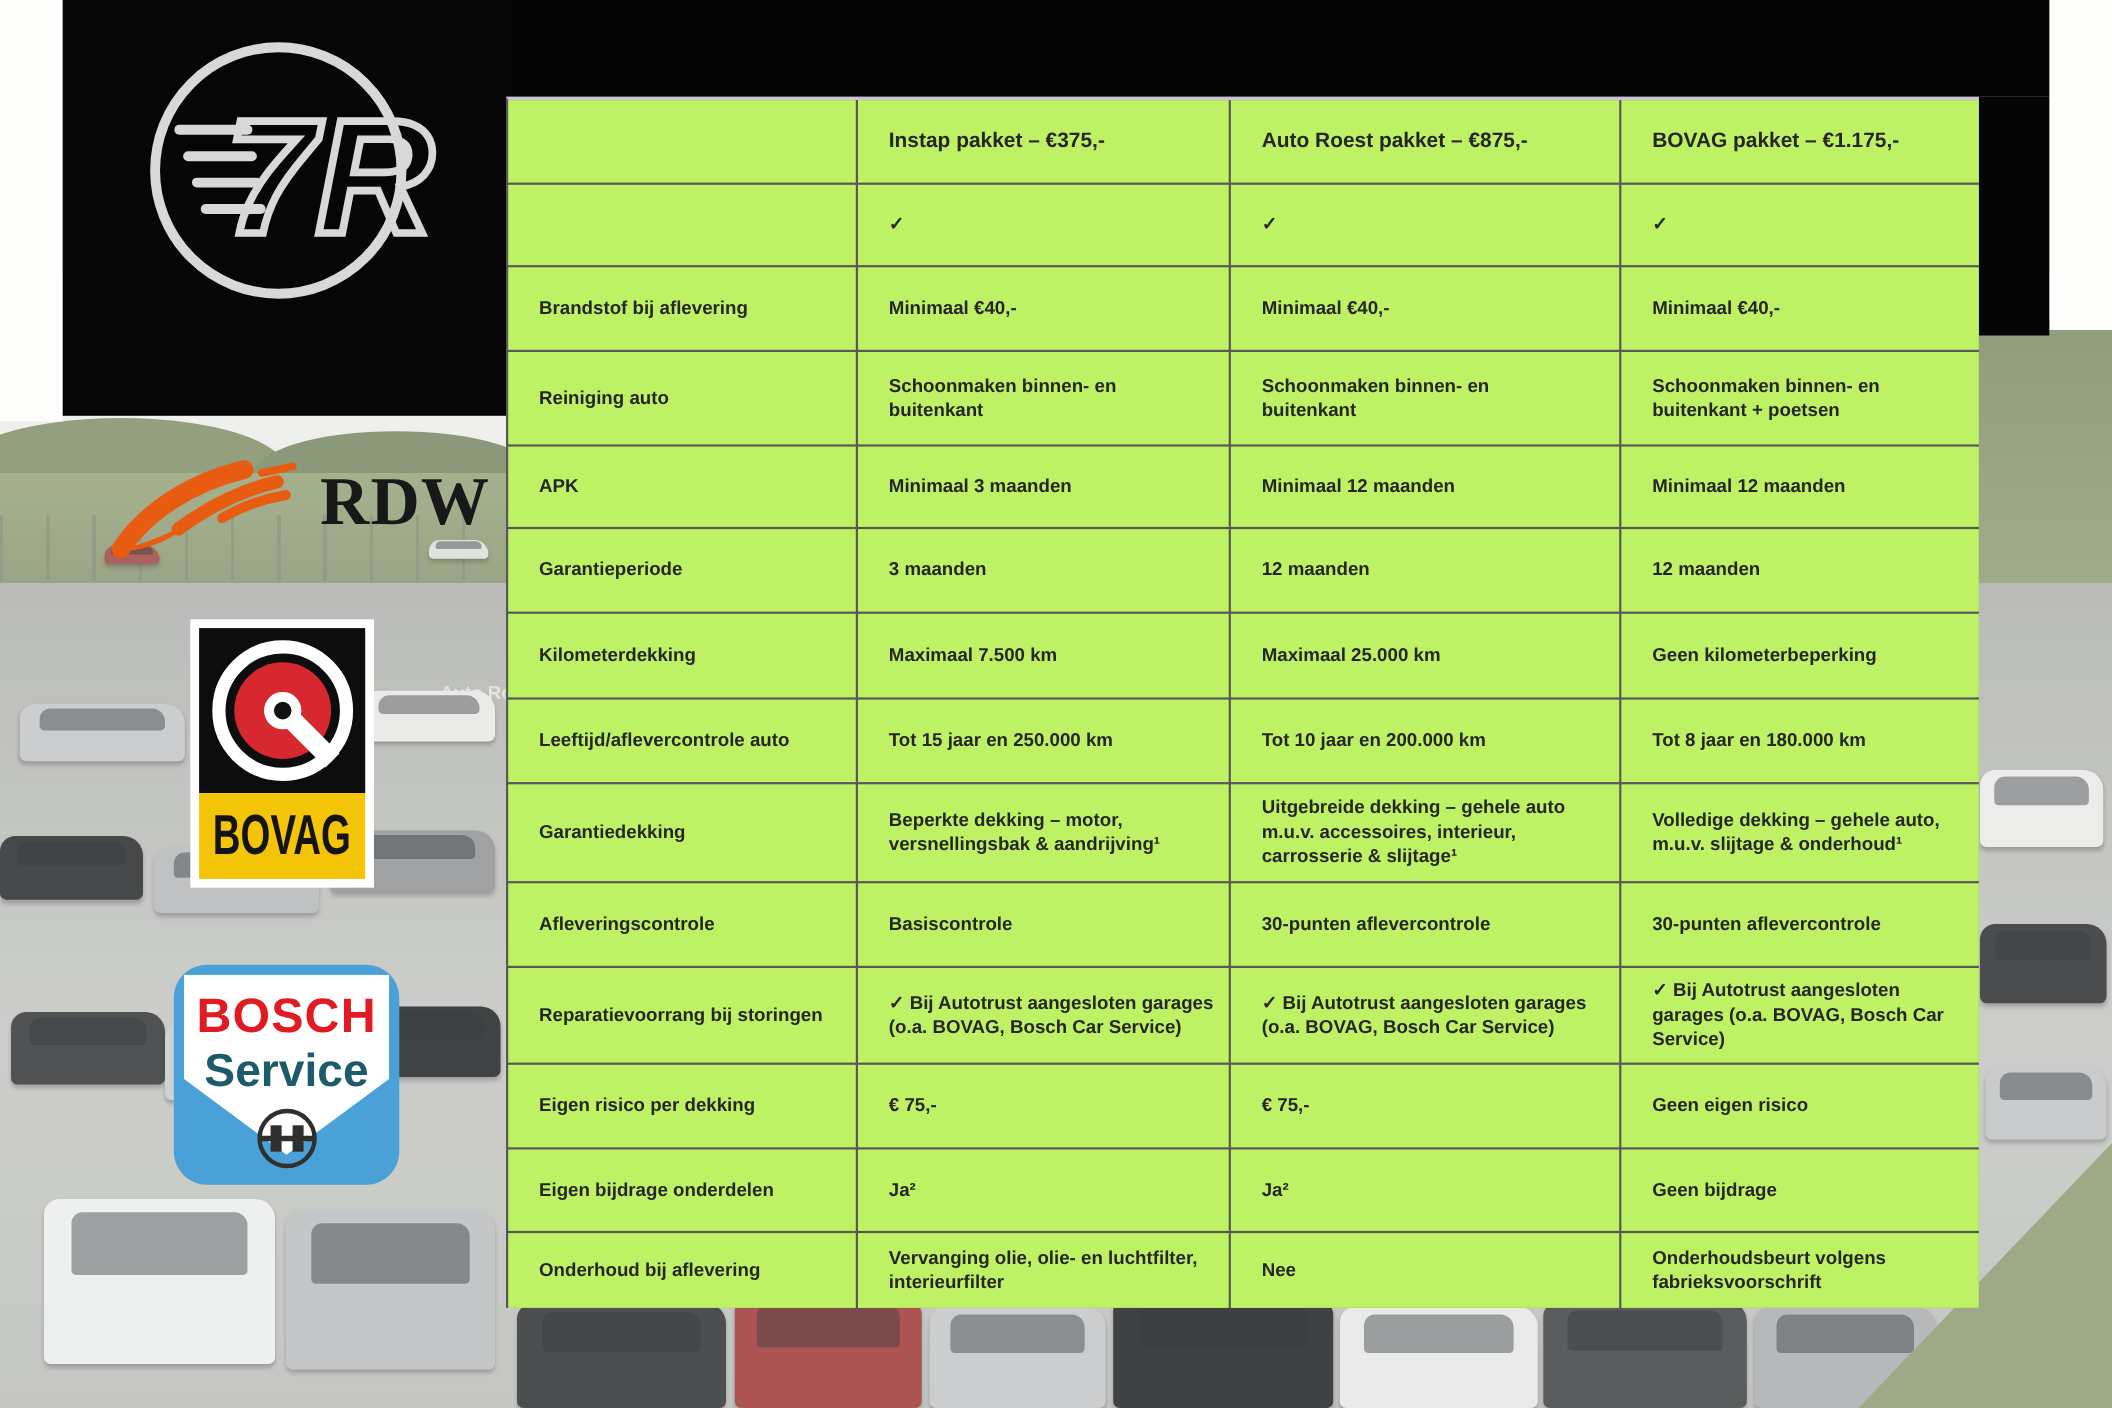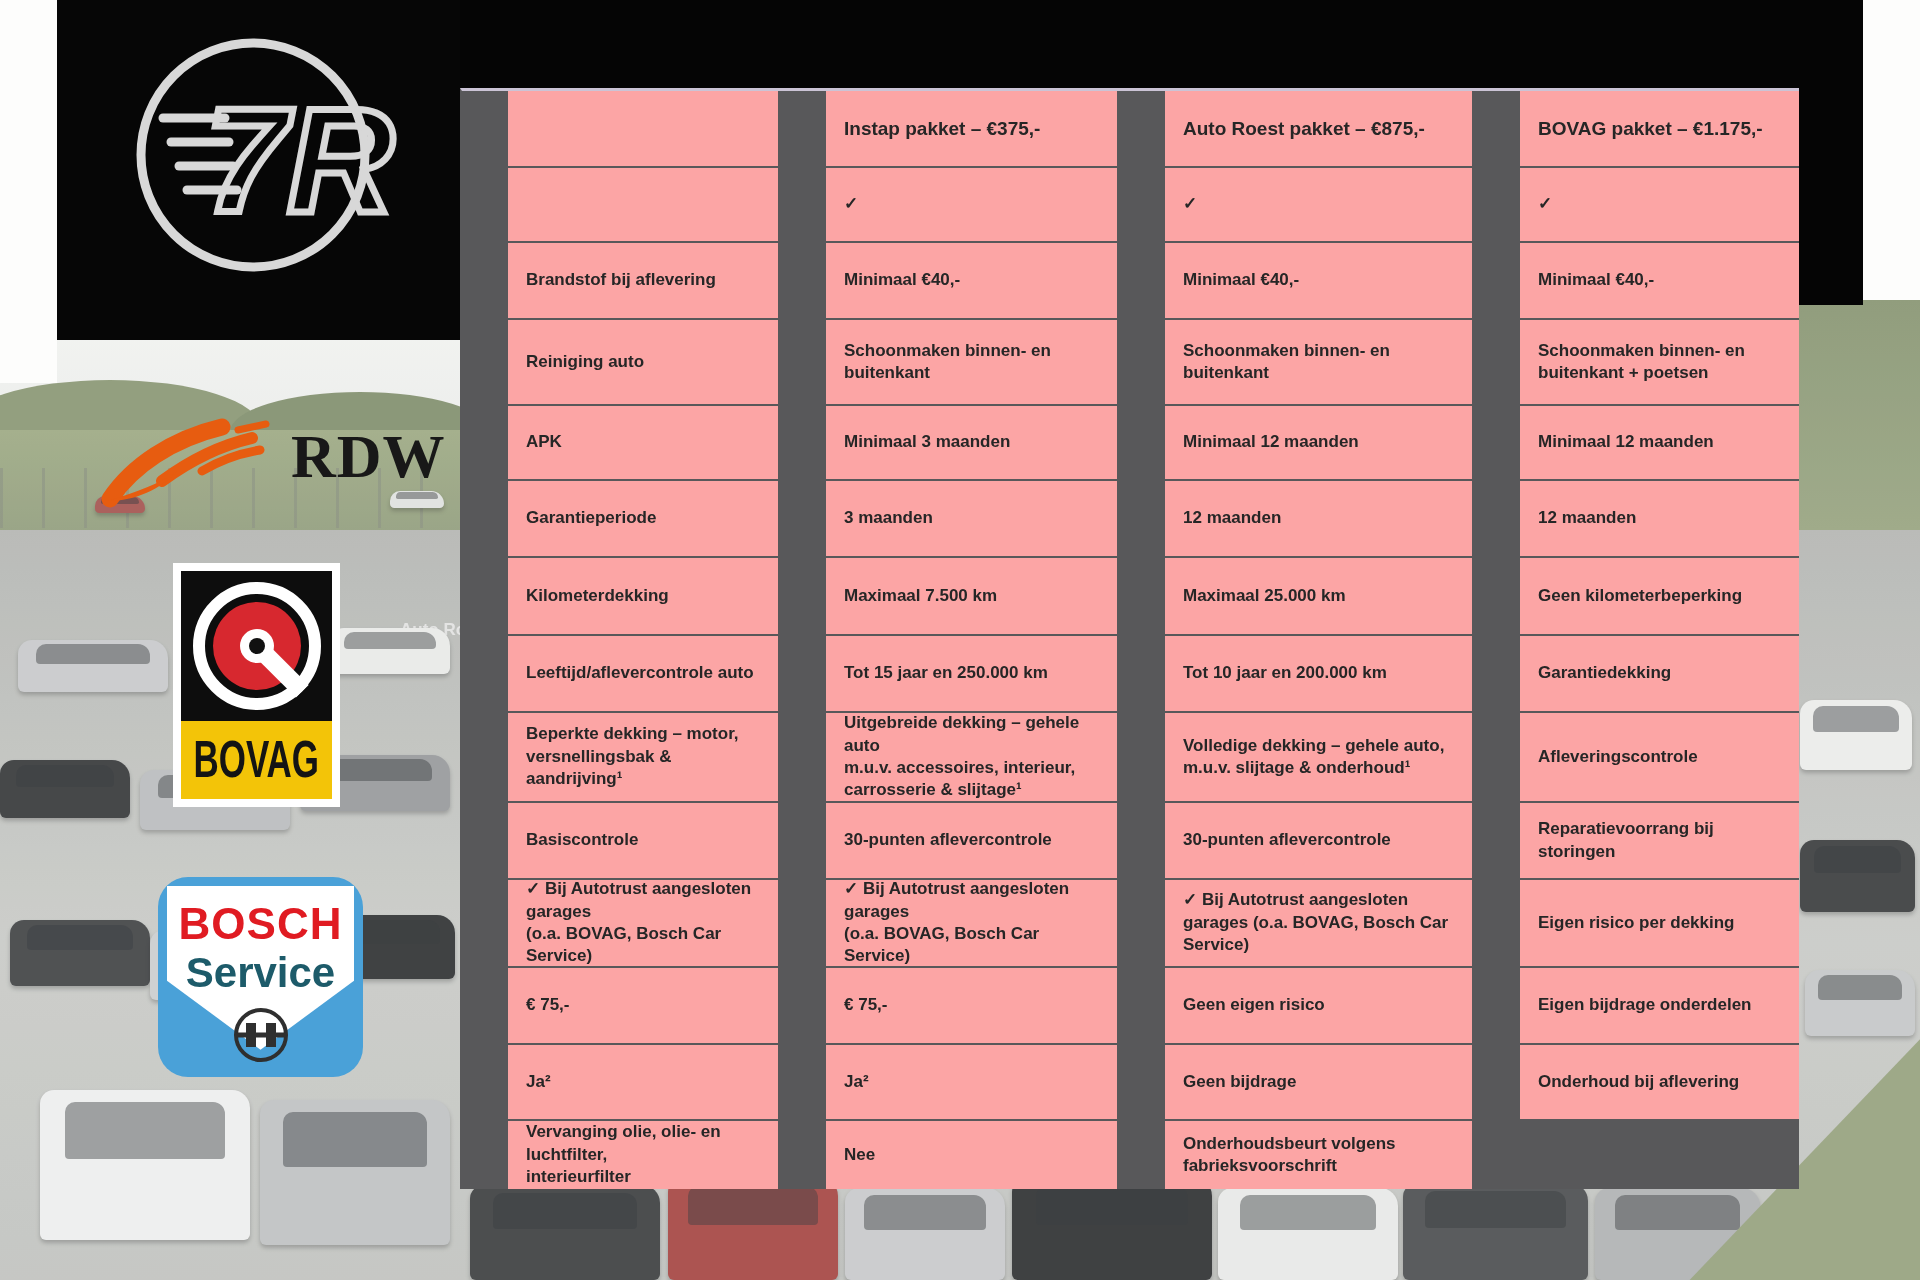--- a/index.html
+++ b/index.html
@@ -35,32 +35,32 @@
     background:linear-gradient(#7c8e5e,#8d9e6d);}
   .car{position:absolute;border-radius:14px 18px 6px 6px;box-shadow:0 3px 4px rgba(0,0,0,.25);}
   .car::before{content:"";position:absolute;left:12%;right:12%;top:8%;height:38%;
     border-radius:10px 12px 4px 4px;background:rgba(25,30,35,.45);}
   .photo::after{content:"";position:absolute;inset:0;background:rgba(255,255,255,.15);}
   
   .strip-left{position:absolute;left:0;top:0;width:57px;height:383px;background:#fdfdfc;z-index:2;}
   .strip-right{position:absolute;left:1863px;top:0;width:57px;height:300px;background:#fdfdfc;z-index:2;}
   .top-band{position:absolute;left:460px;top:0;width:1403px;height:88px;background:#050505;z-index:2;}
   .right-black{position:absolute;left:1795px;top:88px;width:68px;height:217px;background:#050505;z-index:2;}
-  .logo-box{position:absolute;left:57px;top:0;width:403px;height:340px;background:#060606;z-index:3;}
+  .logo-box{position:absolute;left:57px;top:0;width:403px;height:378px;background:#060606;z-index:3;}
   .logo-box .company{position:absolute;left:0;right:0;top:318px;text-align:center;
     color:#d4d4d4;font-size:32px;font-weight:bold;letter-spacing:9px;white-space:nowrap;}
   
   .table-wrap{position:absolute;left:460px;top:88px;z-index:4;
     display:grid;
     grid-template-columns:316px 337px 353px 325px;
     grid-template-rows:75px 73px 75px 84px 73px 75px 76px 75px 88px 75px 86px 75px 74px 68px;
     gap:2px;background:#58585a;
     border-left:2px solid #58585a;border-top:3px solid #cbc4d6;}
-  .cell{background:#fca5a5;display:flex;align-items:center;
-    padding:0 10px 0 18px;color:#262626;white-space:pre-line;margin-left:46px;}
+  .cell{background:#bef264;display:flex;align-items:center;
+    padding:0 10px 0 28px;color:#262626;white-space:pre-line;}
   .cell.th{font-size:19px;font-weight:bold;}
   .cell.td{font-size:17px;font-weight:bold;line-height:1.32;}
   
   .rdw{position:absolute;left:100px;top:408px;width:320px;height:110px;z-index:5;display:flex;align-items:center;}
   .rdw .flame{width:175px;height:105px;flex:0 0 auto;}
   .rdw .rdw-text{font-family:"Liberation Serif",serif;font-weight:bold;font-size:62px;
     color:#181818;letter-spacing:1px;margin-left:16px;margin-top:-14px;}
   
   .bovag{position:absolute;left:173px;top:563px;width:167px;height:244px;background:#ffffff;
     z-index:5;padding:8px;box-sizing:border-box;display:flex;flex-direction:column;}
@@ -172,20 +172,21 @@
     <div class="cell td">3 maanden</div>
     <div class="cell td">12 maanden</div>
     <div class="cell td">12 maanden</div>
     <div class="cell td">Kilometerdekking</div>
     <div class="cell td">Maximaal 7.500 km</div>
     <div class="cell td">Maximaal 25.000 km</div>
     <div class="cell td">Geen kilometerbeperking</div>
     <div class="cell td">Leeftijd/aflevercontrole auto</div>
     <div class="cell td">Tot 15 jaar en 250.000 km</div>
     <div class="cell td">Tot 10 jaar en 200.000 km</div>
+    <div class="cell td">Tot 8 jaar en 180.000 km</div>
     <div class="cell td">Garantiedekking</div>
     <div class="cell td">Beperkte dekking – motor,
 versnellingsbak &amp; aandrijving¹</div>
     <div class="cell td">Uitgebreide dekking – gehele auto
 m.u.v. accessoires, interieur,
 carrosserie &amp; slijtage¹</div>
     <div class="cell td">Volledige dekking – gehele auto,
 m.u.v. slijtage &amp; onderhoud¹</div>
     <div class="cell td">Afleveringscontrole</div>
     <div class="cell td">Basiscontrole</div>

